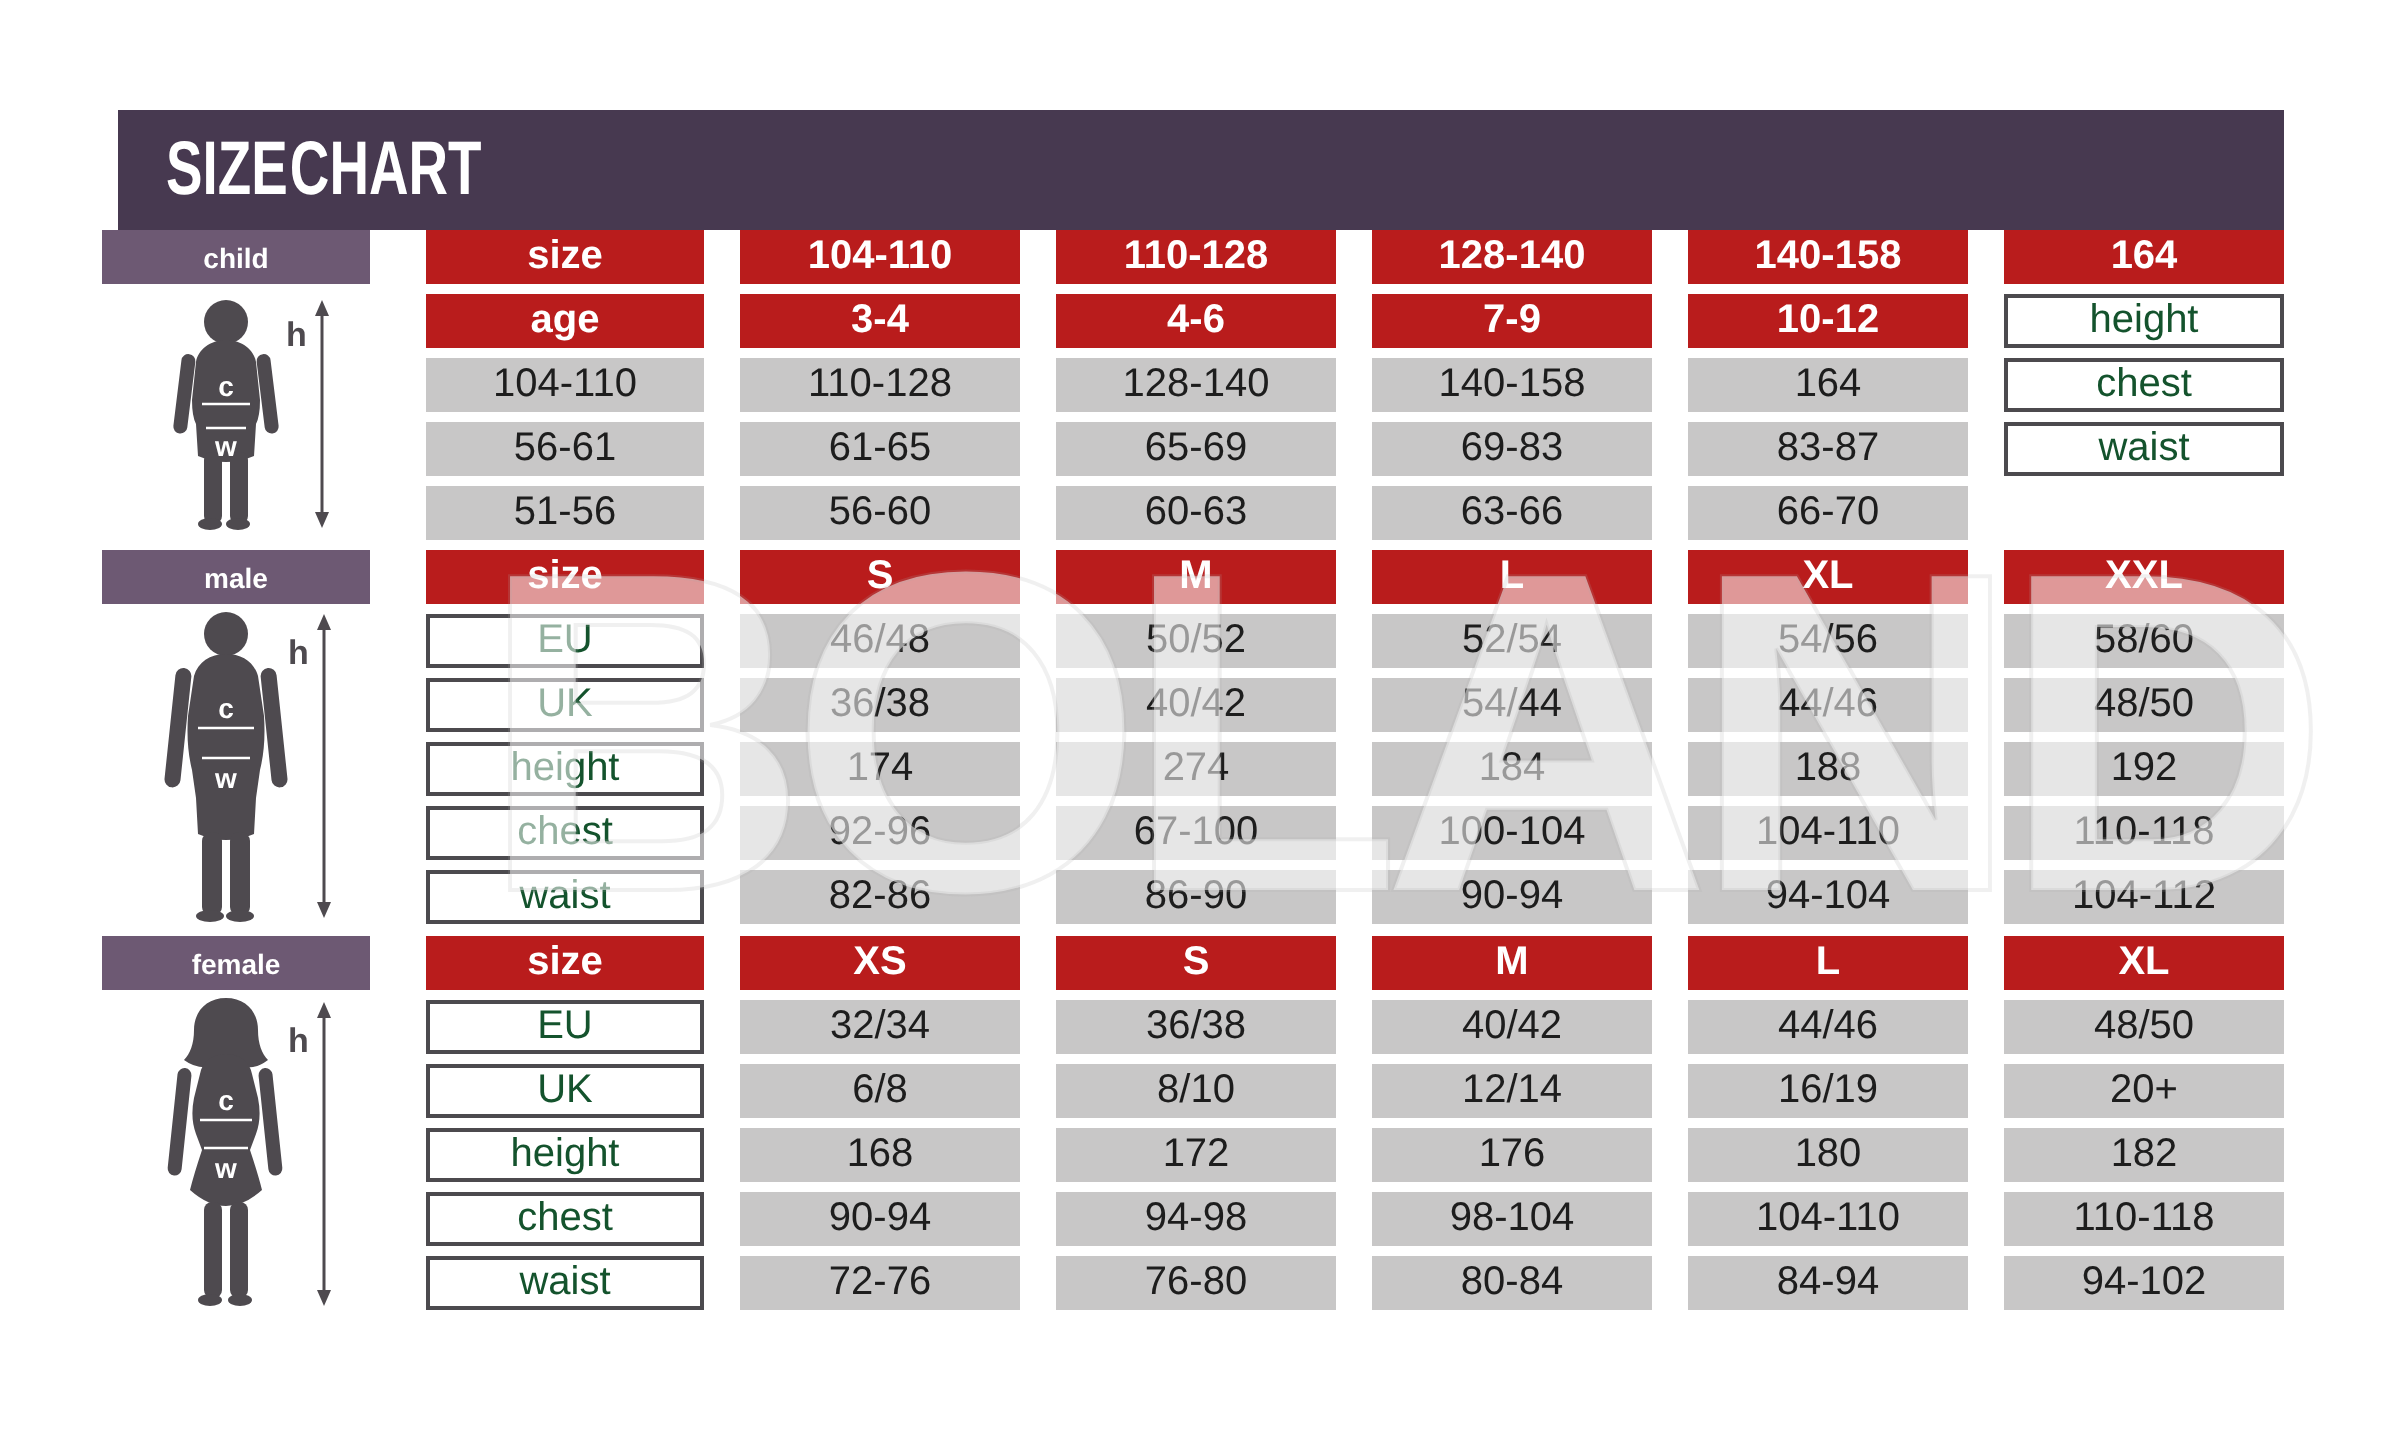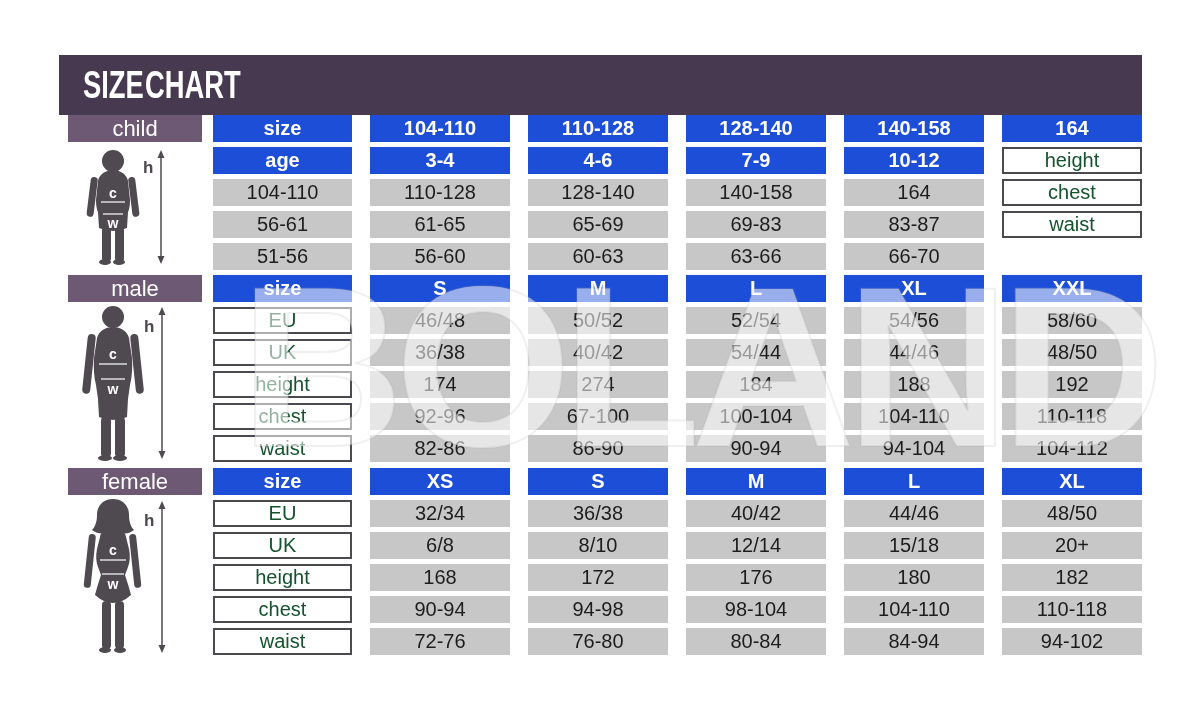--- a/index.html
+++ b/index.html
@@ -9,33 +9,33 @@
   }
   .banner{
     position:absolute;left:59px;top:55px;width:1083px;height:60px;
     background:#473950;display:flex;align-items:center;
   }
   .banner .title{
     color:#fff;font-weight:bold;font-size:38px;letter-spacing:0px;word-spacing:-9px;
     margin-left:24px;transform:scaleX(0.72);transform-origin:left center;white-space:nowrap;
   }
   .pill{
-    position:absolute;left:68px;width:134px;height:27px;background:#6d5973;
-    color:#fff;font-weight:normal;font-size:22px;display:flex;align-items:center;justify-content:center;
+    position:absolute;left:51px;width:134px;height:27px;background:#6d5973;
+    color:#fff;font-weight:bold;font-size:14px;display:flex;align-items:center;justify-content:center;
   }
   .figure{position:absolute;left:59px;}
   .grid{
     position:absolute;left:213px;display:grid;
     grid-template-columns:139px repeat(5,140px);column-gap:18px;row-gap:5px;
   }
   .cell{
     height:27px;display:flex;align-items:center;justify-content:center;
     font-size:20px;box-sizing:border-box;
   }
-  .hd{background:#1d4ed8;color:#ffffff;font-weight:bold;}
+  .hd{background:#b91c1c;color:#ffffff;font-weight:bold;}
   .lbl{background:#ffffff;border:2px solid #4c4a4e;color:#14532d;}
   .val{background:#c8c7c7;color:#1d1d1d;}
   .watermark{
     position:absolute;left:205px;top:242px;width:950px;height:250px;z-index:10;
     font-size:228px;line-height:250px;font-weight:bold;text-align:right;
     color:rgba(255,255,255,0.55);-webkit-text-stroke:2px rgba(170,170,170,0.18);
     letter-spacing:-10px;pointer-events:none;user-select:none;
   }
   svg text{font-family:"Liberation Sans",sans-serif;}
 </style>
@@ -225,21 +225,21 @@
   <div class="cell val">32/34</div>
   <div class="cell val">36/38</div>
   <div class="cell val">40/42</div>
   <div class="cell val">44/46</div>
   <div class="cell val">48/50</div>
 
   <div class="cell lbl">UK</div>
   <div class="cell val">6/8</div>
   <div class="cell val">8/10</div>
   <div class="cell val">12/14</div>
-  <div class="cell val">15/18</div>
+  <div class="cell val">16/19</div>
   <div class="cell val">20+</div>
 
   <div class="cell lbl">height</div>
   <div class="cell val">168</div>
   <div class="cell val">172</div>
   <div class="cell val">176</div>
   <div class="cell val">180</div>
   <div class="cell val">182</div>
 
   <div class="cell lbl">chest</div>

